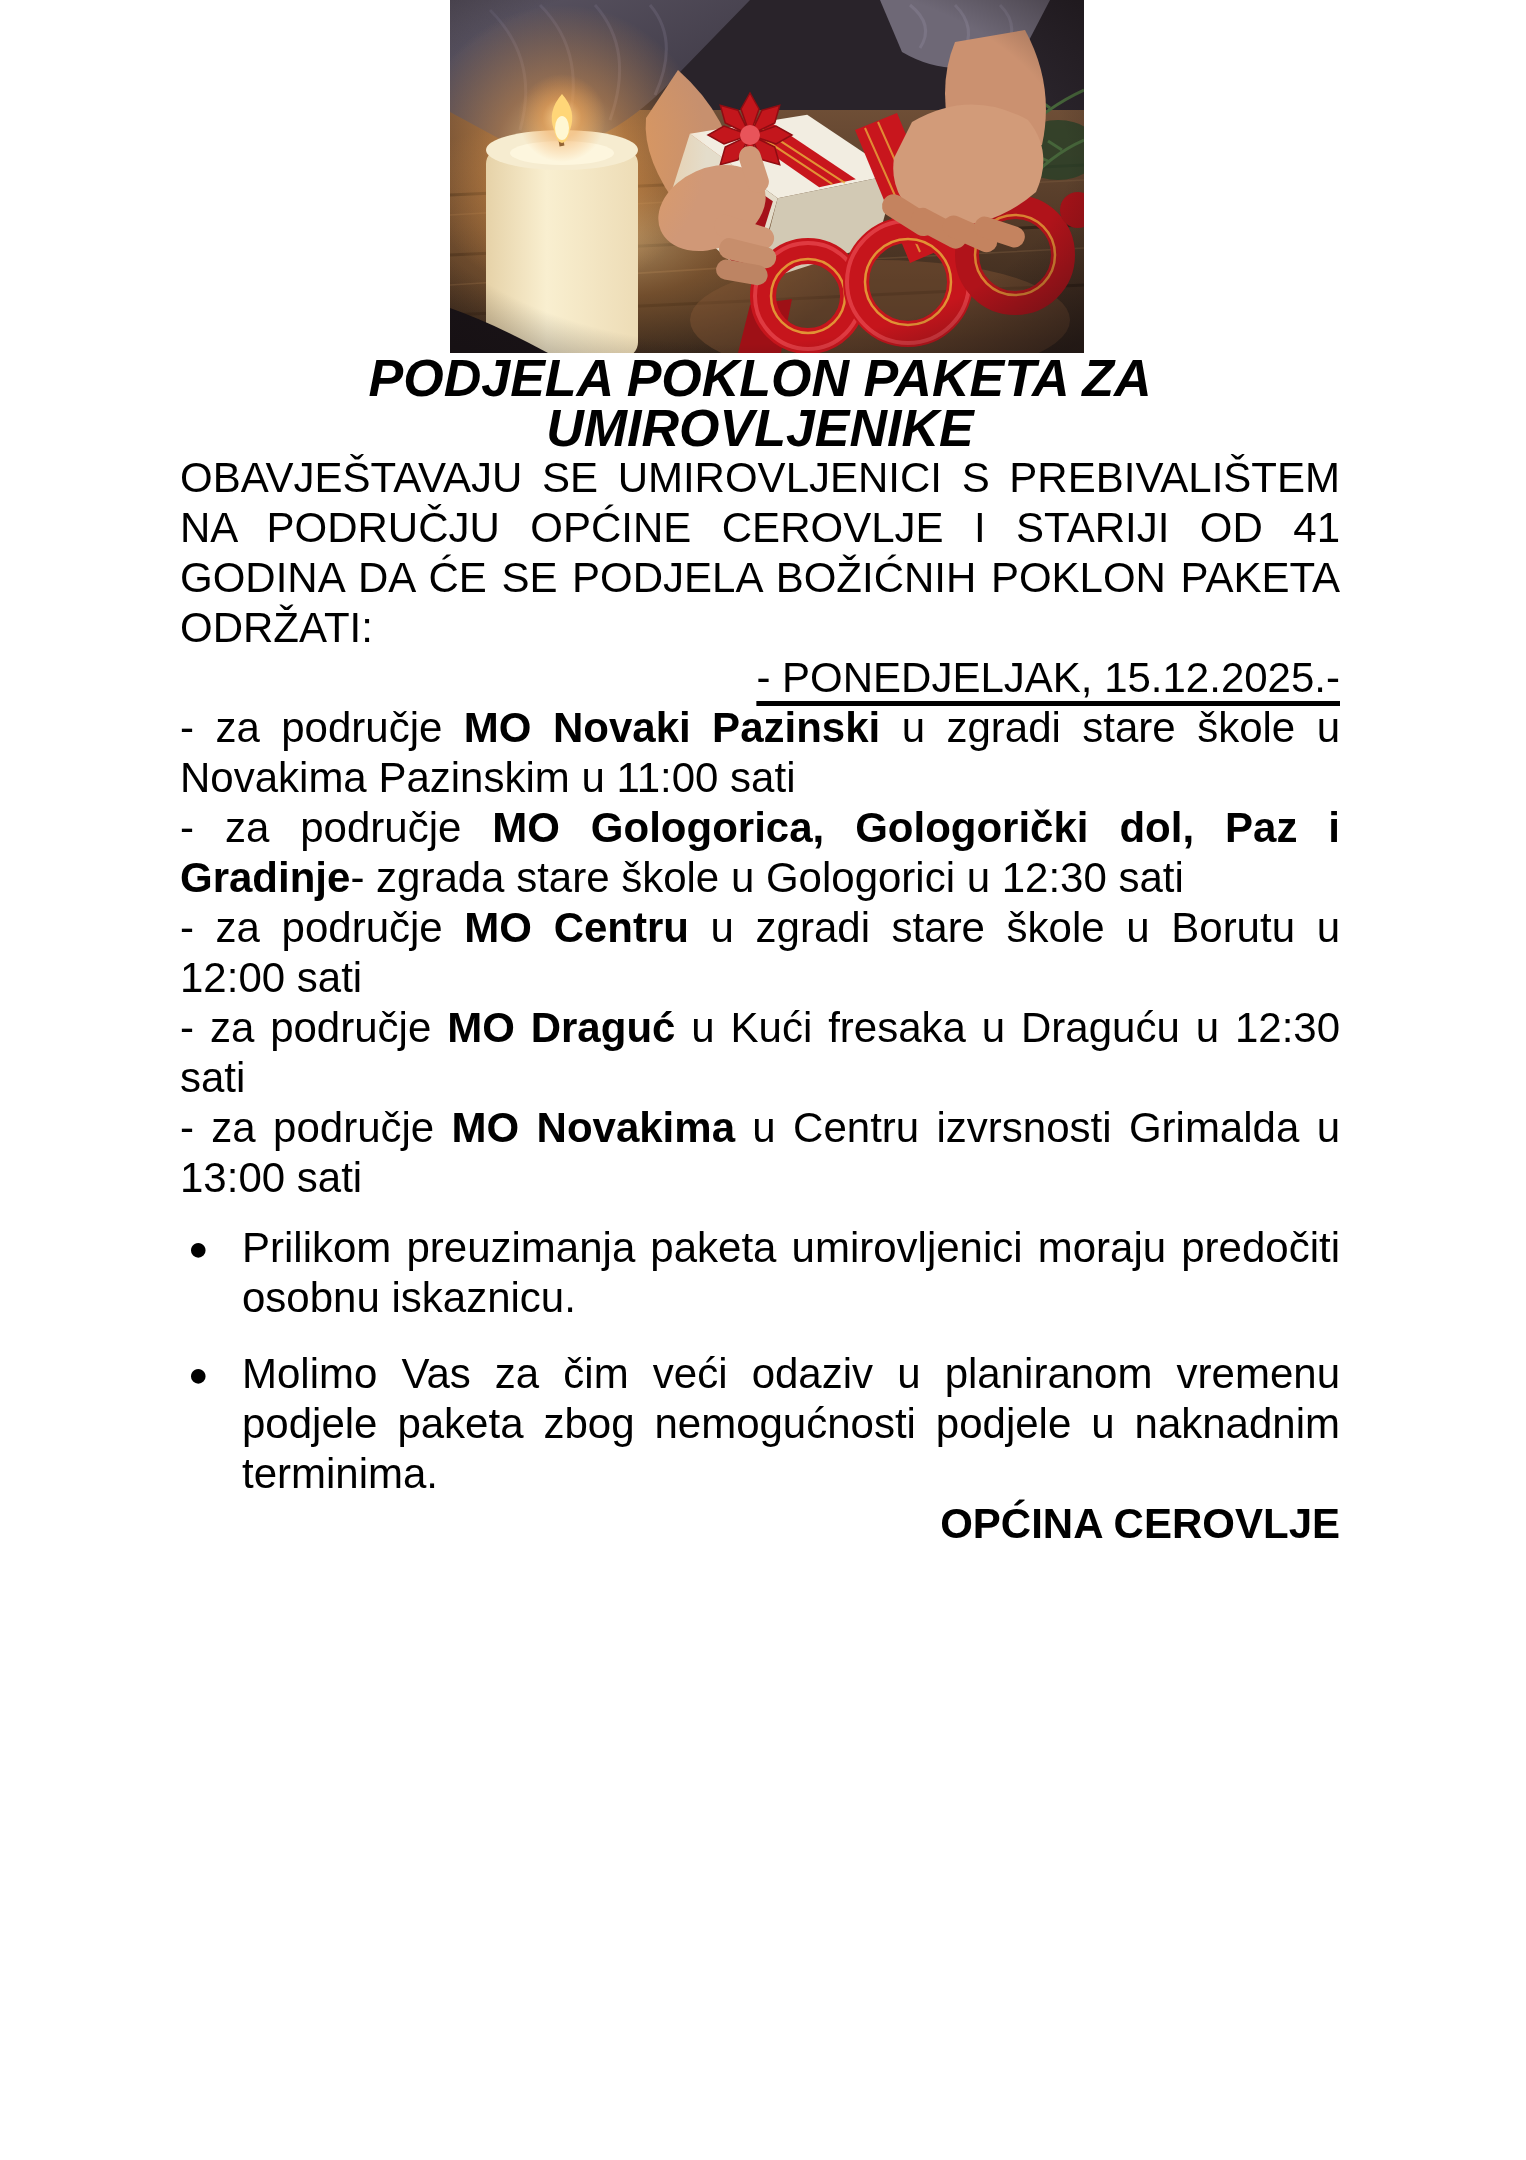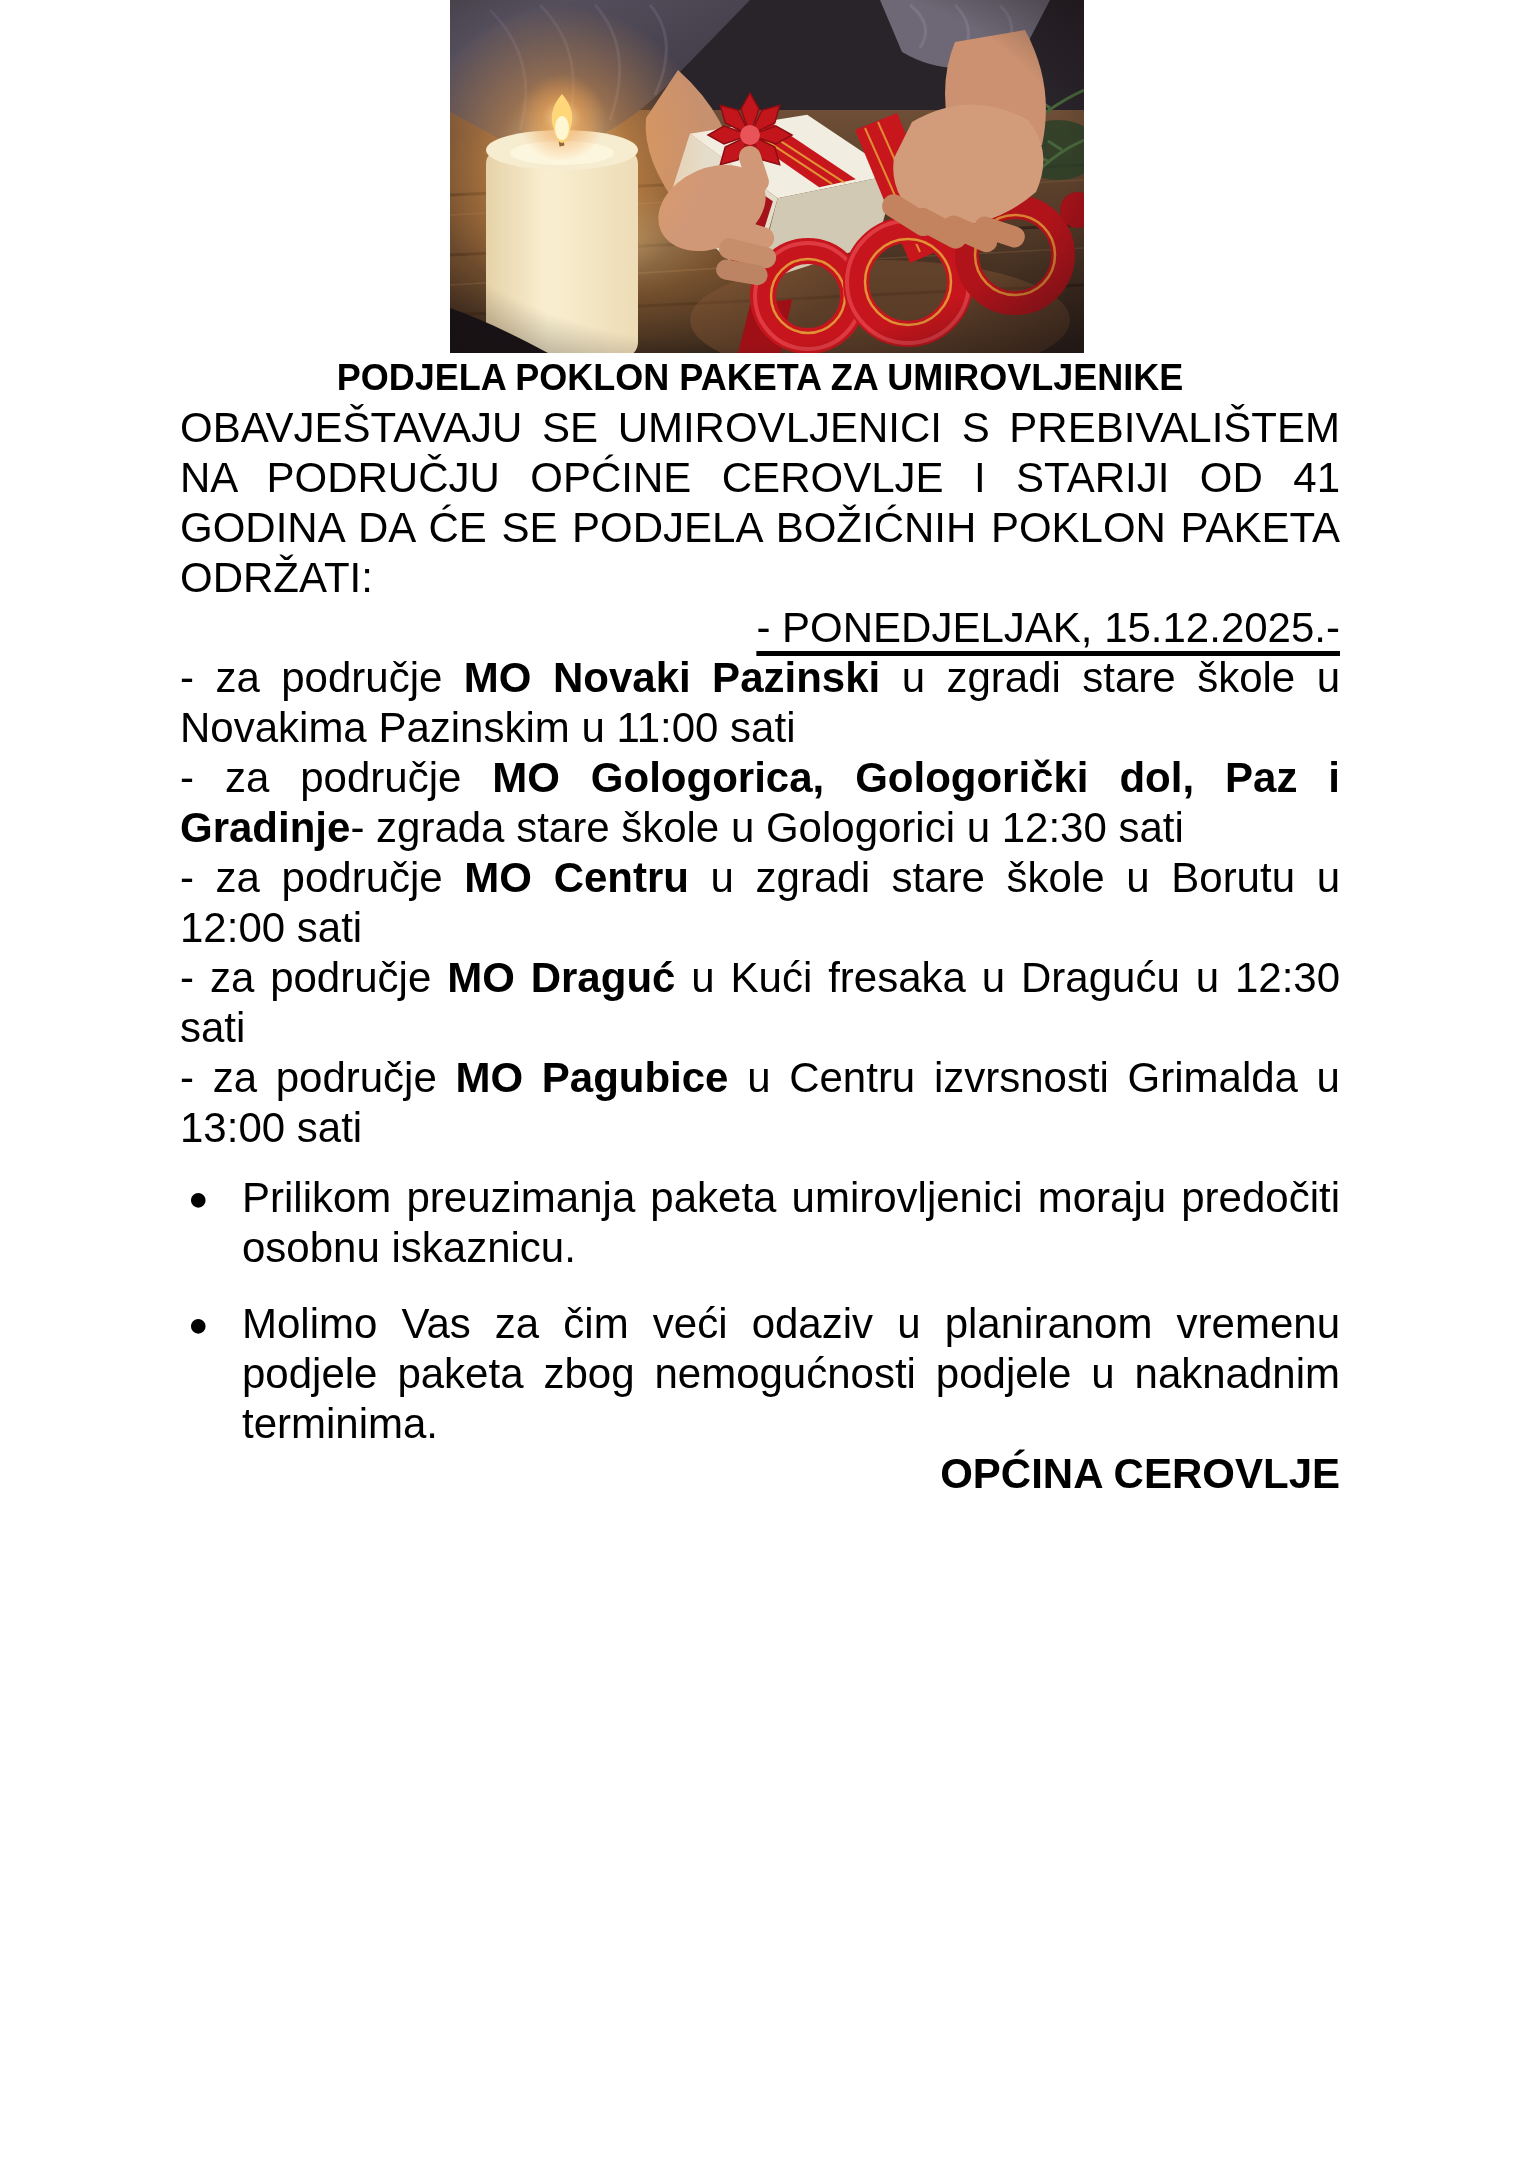--- a/index.html
+++ b/index.html
@@ -17,23 +17,24 @@
   }
 
   .content {
     position: absolute; left: 180px; top: 353px; width: 1160px;
     font-size: 42px; line-height: 50px;
   }
   .content p, .content h1 { margin: 0; padding: 0; }
 
   .title {
     margin-top: 50px;
-    font-size: 36px; font-weight: bold;
+    font-size: 52px; font-weight: bold;
     text-align: center;
     letter-spacing: 0px;
+    font-style: italic;
   }
   .intro {
     margin-top: 26px;
     text-align: justify;
   }
   .date-line {
     margin-top: 27px;
     text-align: right;
     font-weight: normal;
   }
@@ -226,21 +227,21 @@
 
 
     <p class="item"><span>- za područje </span><strong>MO Novaki Pazinski</strong><span> u zgradi stare škole u Novakima Pazinskim u 11:00 sati</span></p>
 
     <p class="item"><span>- za područje </span><strong>MO Gologorica, Gologorički dol, Paz i Gradinje</strong><span>- zgrada stare škole u Gologorici u 12:30 sati</span></p>
 
     <p class="item"><span>- za područje </span><strong>MO Centru</strong><span> u zgradi stare škole u Borutu u 12:00 sati</span></p>
 
     <p class="item"><span>- za područje </span><strong>MO Draguć</strong><span> u Kući fresaka u Draguću u 12:30 sati</span></p>
 
-    <p class="item"><span>- za područje </span><strong>MO Pagubice</strong><span> u Centru izvrsnosti Grimalda u 13:00 sati</span></p>
+    <p class="item"><span>- za područje </span><strong>MO Novakima</strong><span> u Centru izvrsnosti Grimalda u 13:00 sati</span></p>
 
     <div class="note">
       <span class="note-marker">●</span>
       <p class="note-text">Prilikom preuzimanja paketa umirovljenici moraju predočiti osobnu iskaznicu.</p>
     </div>
 
     <div class="note">
       <span class="note-marker">●</span>
       <p class="note-text">Molimo Vas za čim veći odaziv u planiranom vremenu podjele paketa zbog nemogućnosti podjele u naknadnim terminima.</p>
     </div>

